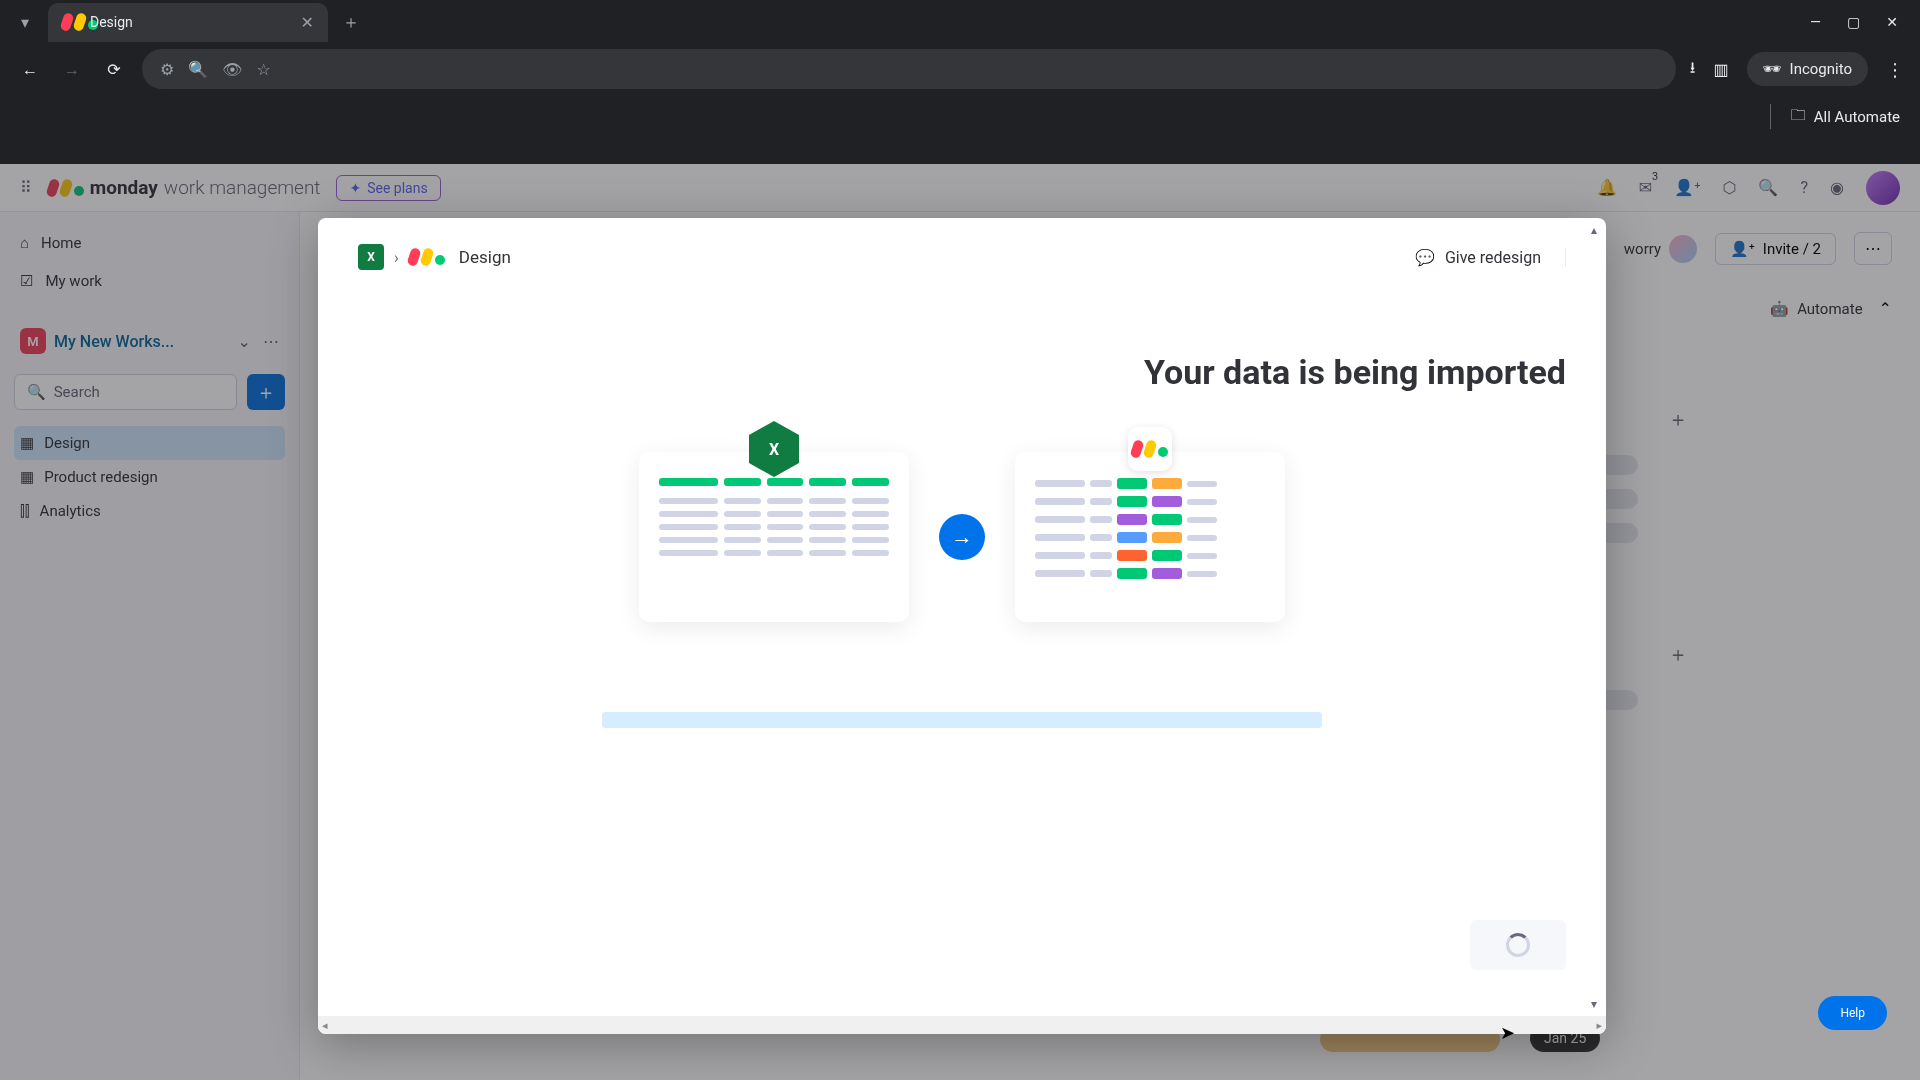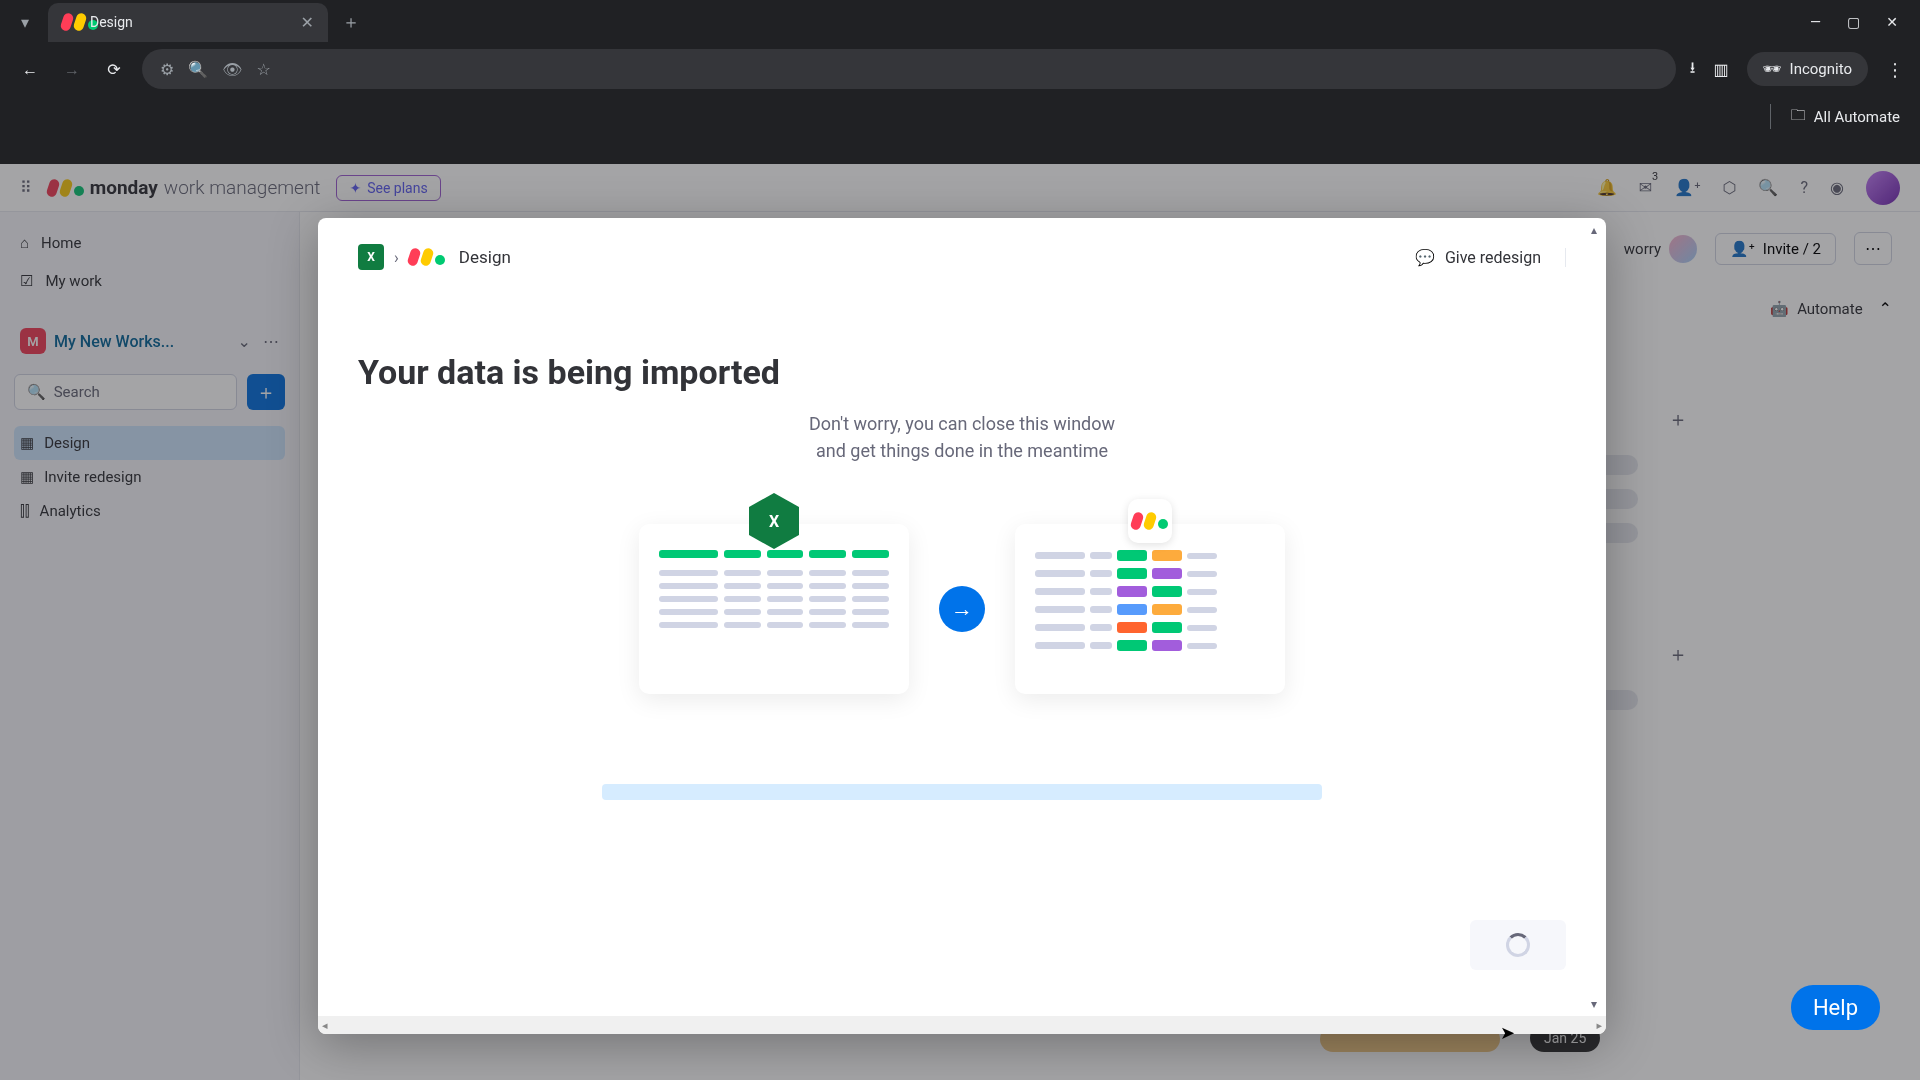--- a/index.html
+++ b/index.html
@@ -67,35 +67,35 @@
 .more-dots { border:1px solid #d0d4e4; padding:6px 10px; border-radius:6px; }
 .automate-row { display:flex; justify-content:flex-end; margin-top:34px; gap:16px; align-items:center; }
 .automate-btn { display:flex; align-items:center; gap:8px; color:#323338; font-size:15px; }
 
 .ghost-table { margin-top:80px; }
 .ghost-head { display:flex; gap:20px; align-items:center; color:#676879; font-size:15px; padding:8px 0; }
 .ghost-head .col { width:120px; }
 .ghost-head .plus { color:#676879; font-size:20px; }
 .ghost-rows .grow { height:20px; background:#e6e9ef; border-radius:10px; margin:14px 0; width:110px; }
 
-.help-btn { position:fixed; right:40px; bottom:50px; background:#0073ea; color:#fff; padding:10px 22px; border-radius:22px; font-size:22px; z-index:5; }
+.help-btn { position:fixed; right:33px; bottom:50px; background:#0073ea; color:#fff; padding:10px 22px; border-radius:22px; font-size:12px; z-index:5; }
 .date-pill { position:absolute; bottom:28px; left:1230px; background:#333; color:#fff; padding:6px 14px; border-radius:14px; font-size:14px; }
 .date-bar { position:absolute; bottom:28px; left:1020px; width:180px; height:26px; background:#f5c77e; border-radius:13px; }
 
 
 .modal-wrap { position:absolute; top:218px; left:318px; width:1288px; height:816px; background:#fff; border-radius:8px; box-shadow:0 10px 50px rgba(0,0,0,0.3); z-index:20; display:flex; flex-direction:column; }
 .modal-scroll-up, .modal-scroll-down { position:absolute; right:4px; width:16px; height:16px; color:#676879; font-size:12px; display:flex; align-items:center; justify-content:center; }
 .modal-scroll-up { top:4px; } .modal-scroll-down { bottom:22px; }
 .modal-inner { flex:1; padding:26px 40px; position:relative; }
 .modal-header { display:flex; align-items:center; gap:10px; }
 .excel-mini { width:26px; height:26px; background:#107c41; border-radius:4px; position:relative; color:#fff; font-size:12px; display:flex; align-items:center; justify-content:center; font-weight:700; }
 .breadcrumb-sep { color:#676879; }
 .feedback-link { margin-left:auto; display:flex; align-items:center; gap:10px; color:#323338; font-size:16px; padding-right:24px; border-right:1px solid #e6e9ef; }
 
-.modal-title { text-align:left; font-size:34px; font-weight:700; color:#323338; margin-top:82px; }
+.modal-title { text-align:right; font-size:34px; font-weight:700; color:#323338; margin-top:82px; }
 .modal-sub { text-align:center; color:#676879; font-size:18px; margin-top:18px; line-height:1.5; }
 
 .illustration { display:flex; align-items:center; justify-content:center; gap:30px; margin-top:60px; }
 .card { width:270px; height:170px; background:#fff; border-radius:10px; box-shadow:0 6px 24px rgba(0,0,0,0.08); padding:26px 20px 18px; position:relative; }
 .card-badge { position:absolute; top:-30px; left:50%; transform:translateX(-50%); width:54px; height:54px; display:flex; align-items:center; justify-content:center; }
 .hexagon { width:50px; height:56px; background:#107c41; clip-path: polygon(50% 0, 100% 25%, 100% 75%, 50% 100%, 0 75%, 0 25%); display:flex; align-items:center; justify-content:center; color:#fff; font-weight:700; font-size:16px; }
 .excel-rows .er-head { display:flex; gap:6px; margin-bottom:12px; }
 .excel-rows .er-head span { flex:1; height:8px; background:#00c875; border-radius:3px; }
 .excel-rows .er-head span:first-child { flex:1.6; }
 .excel-rows .er-row { display:flex; gap:6px; margin:7px 0; }
@@ -230,21 +230,21 @@
         </div>
         <div class="add-btn">＋</div>
       </div>
       <div class="board-list">
         <div class="board-item selected">
           <span>▦</span>
           <span>Design</span>
         </div>
         <div class="board-item">
           <span>▦</span>
-          <span>Invite redesign</span>
+          <span>Product redesign</span>
         </div>
         <div class="board-item">
           <span>⫿⫿</span>
           <span>Analytics</span>
         </div>
       </div>
     </div>
     <div class="main-area">
       <div class="crumb-row">
         <div class="activity-pill">
@@ -305,24 +305,20 @@
           <span></span>
         </span>
       <span style="font-size:17px;color:#323338;margin-left:4px;">Design</span>
       <div class="feedback-link">
         <span>💬</span>
         <span>Give redesign</span>
       </div>
     </div>
 
     <h1 class="modal-title">Your data is being imported</h1>
-    <p class="modal-sub">
-      <span>Don't worry, you can close this window</span><br>
-      <span>and get things done in the meantime</span>
-    </p>
 
     <div class="illustration">
       <div class="card">
         <div class="card-badge">
           <div class="hexagon">
               <span>X</span>
             </div>
         </div>
         <div class="excel-rows">
           <div class="er-head">

